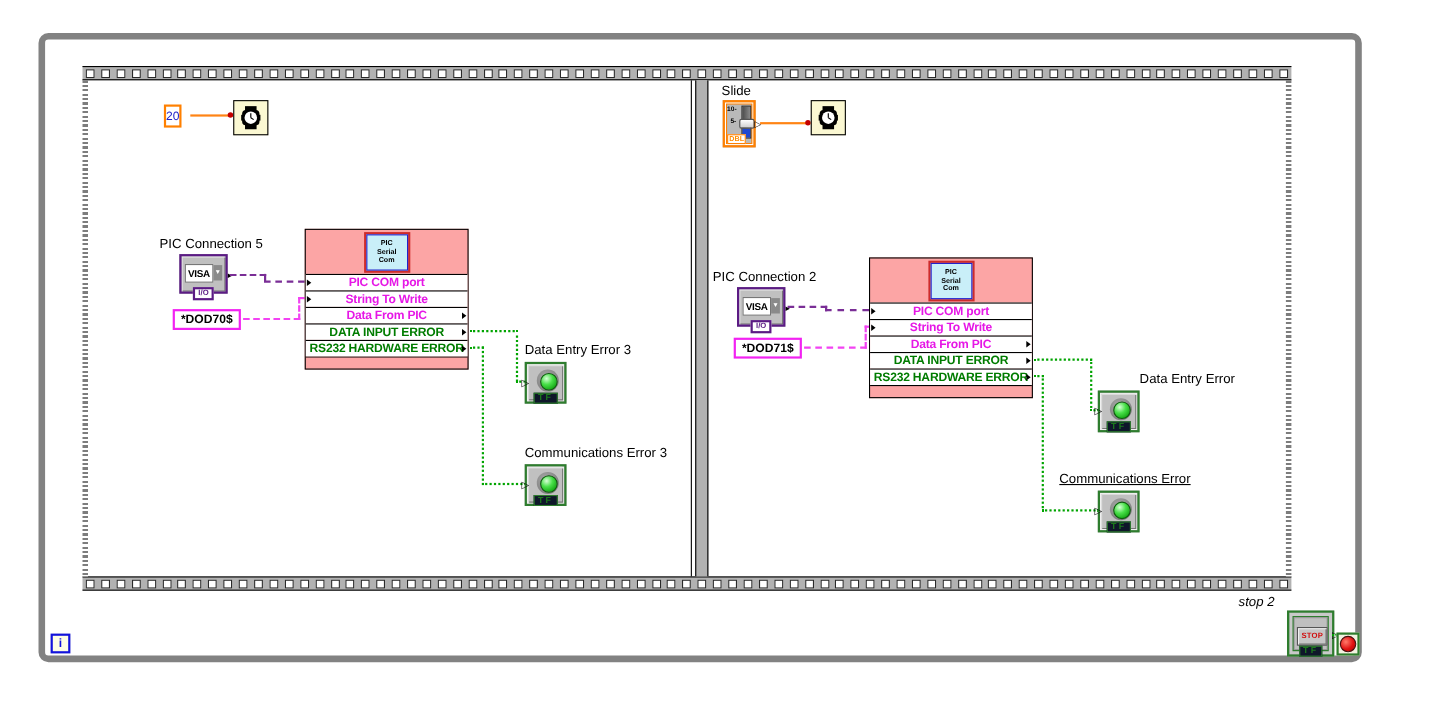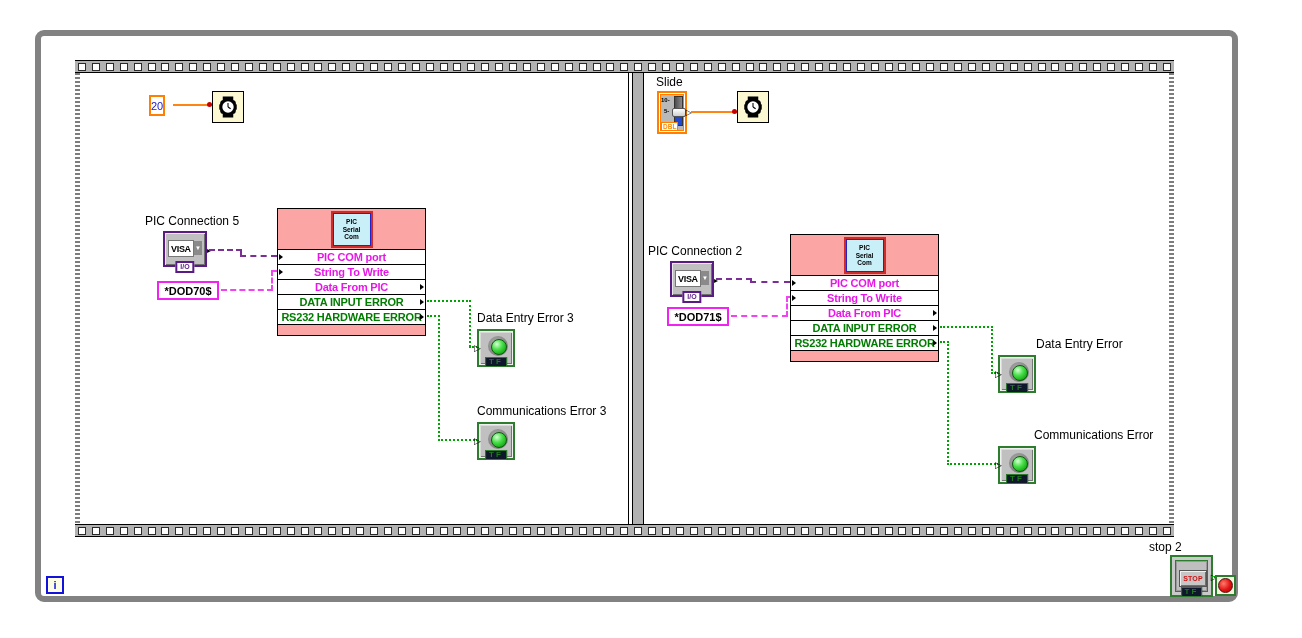--- a/index.html
+++ b/index.html
@@ -452,30 +452,30 @@
 <div class="abs h-green" style="left:947px;top:463px;width:52px;"></div>
 
 <div class="lbl" style="left:1036px;top:338px;">Data Entry Error</div>
 <div class="abs term" style="left:998px;top:355px;width:38px;height:38px;">
   <span class="in-glyph">▷</span>
   <div class="led-ring">
       <div class="led"></div>
     </div>
   <div class="tf-tab">TF</div>
 </div>
-<div class="lbl" style="left:1034px;top:429px;">Communications Error</div>
+<div class="lbl" style="left:963px;top:429px;text-decoration:underline;">Communications Error</div>
 <div class="abs term" style="left:998px;top:446px;width:38px;height:38px;">
   <span class="in-glyph">▷</span>
   <div class="led-ring">
       <div class="led"></div>
     </div>
   <div class="tf-tab">TF</div>
 </div>
 
-<div class="lbl" style="left:1149px;top:541px;">stop 2</div>
+<div class="lbl" style="left:1126px;top:541px;font-style:italic;">stop 2</div>
 <div class="abs stop-box" style="left:1170px;top:555px;width:43px;height:42px;">
   <div class="stop-btn">STOP</div>
   <span class="out-glyph" style="right:-6px;top:17px;">▷</span>
   <div class="tf-tab">TF</div>
 </div>
 <div class="abs h-green" style="left:1211px;top:576px;width:8px;"></div>
 <div class="abs cond" style="left:1215px;top:575px;width:21px;height:21px;">
   <div class="cond-dot"></div>
 </div>
 <div class="abs iter" style="left:46px;top:576px;width:18px;height:18px;">

